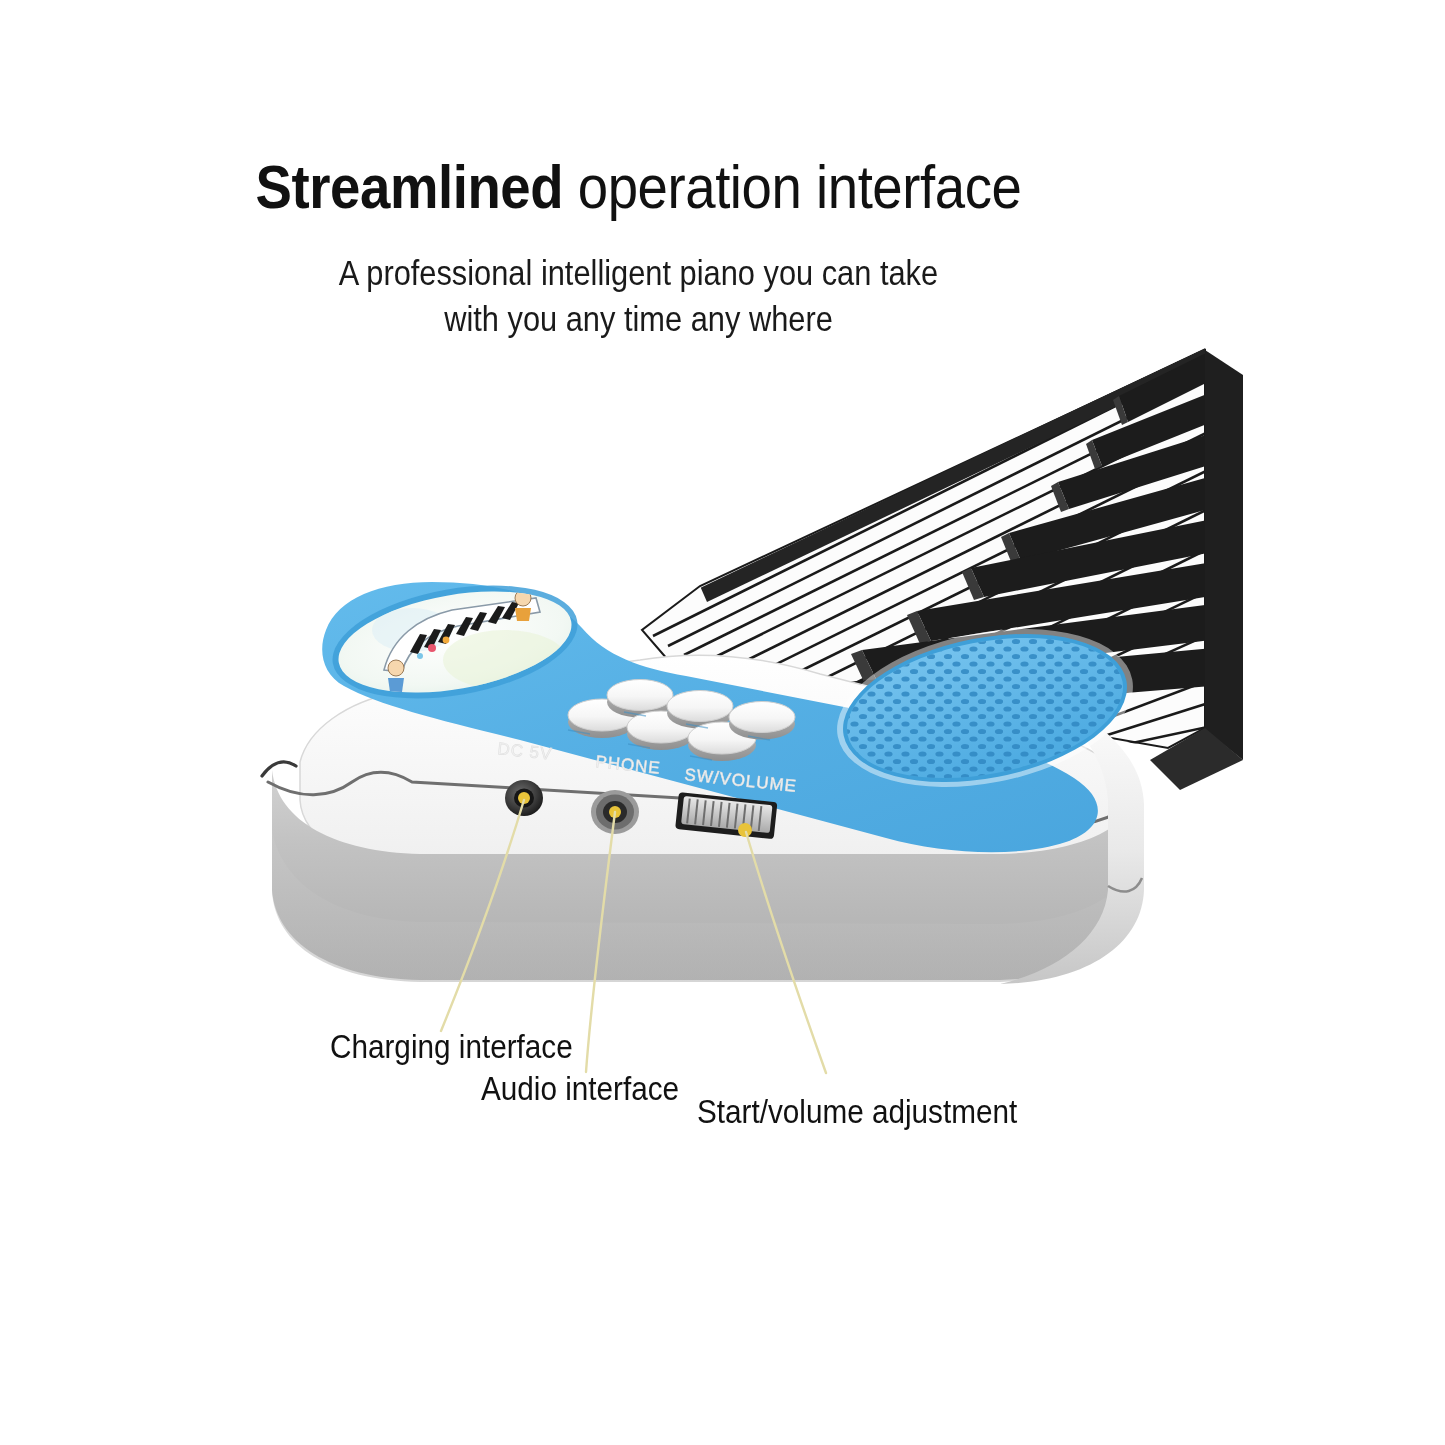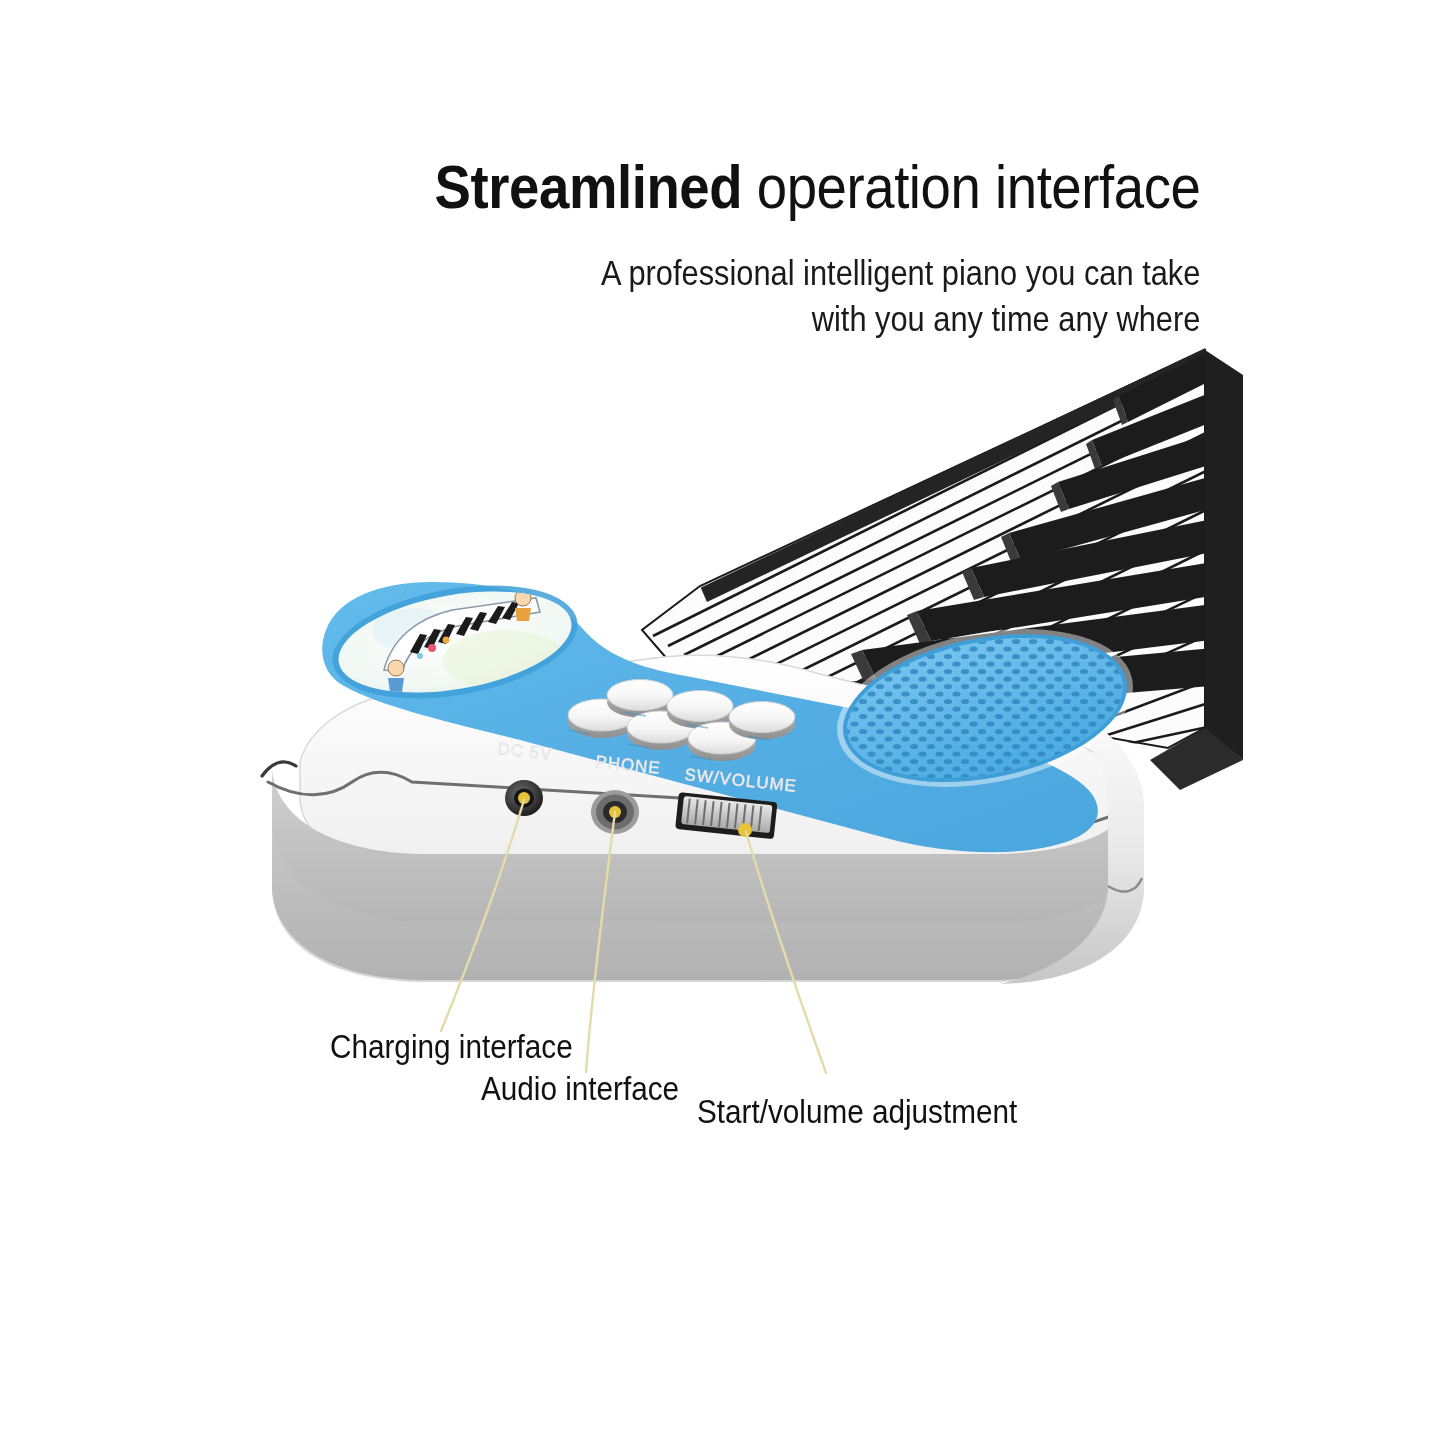--- a/index.html
+++ b/index.html
@@ -6,21 +6,21 @@
   body{
     width:1445px;height:1445px;
     background:#ffffff;
     font-family:"Liberation Sans","DejaVu Sans",sans-serif;
     overflow:hidden;
     position:relative;
   }
   #stage{position:absolute;inset:0;width:1445px;height:1445px;}
 
   
-  .headings{position:absolute;left:0;top:0;width:1277px;text-align:right;}
+  .headings{position:absolute;left:0;top:0;width:1277px;text-align:center;}
   #page-title{
     margin:0;padding-top:150px;
     font-size:62px;line-height:74px;
     color:#111111;font-weight:400;
     letter-spacing:-0.5px;
     transform:scaleX(0.88);
   }
   #page-title .lead{font-weight:700;}
   #page-subtitle{
     margin:0;padding-top:26px;

